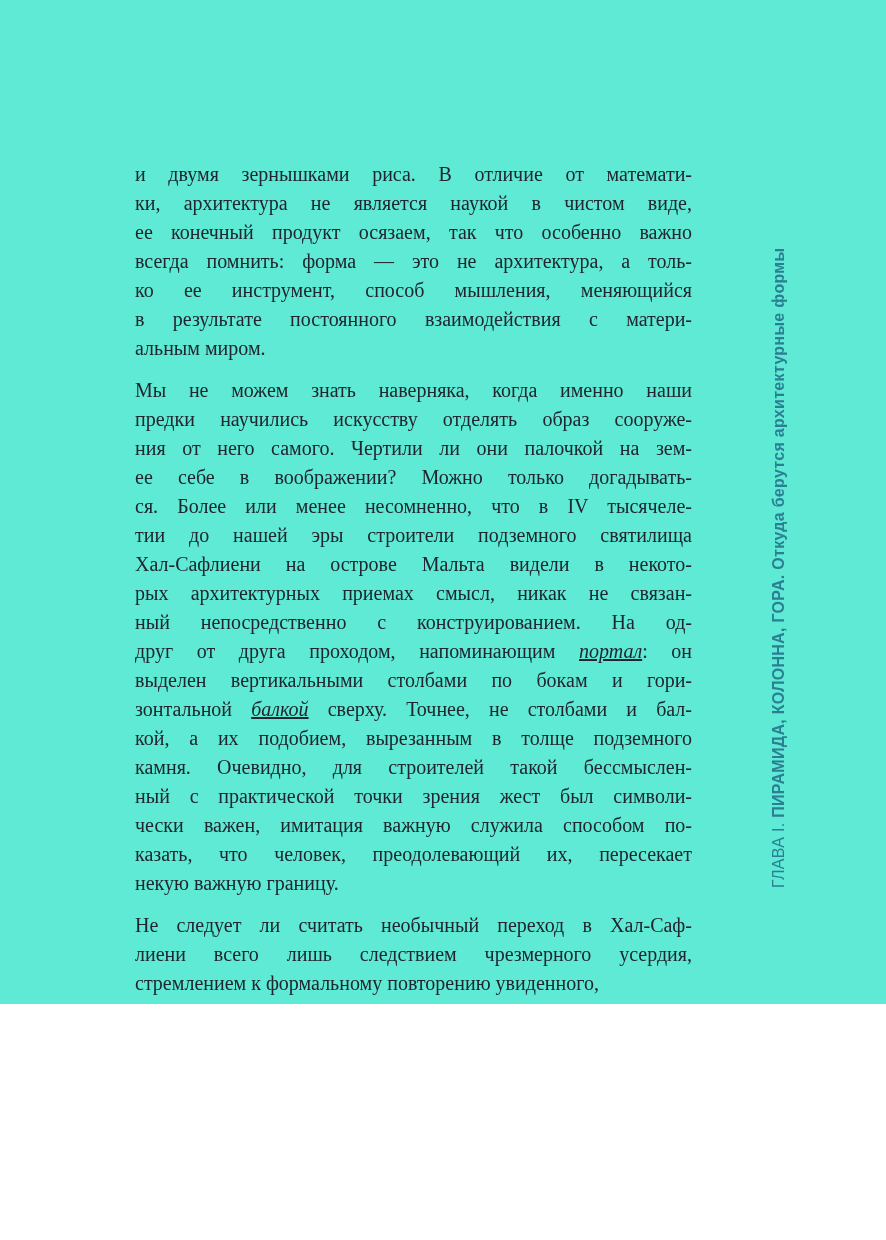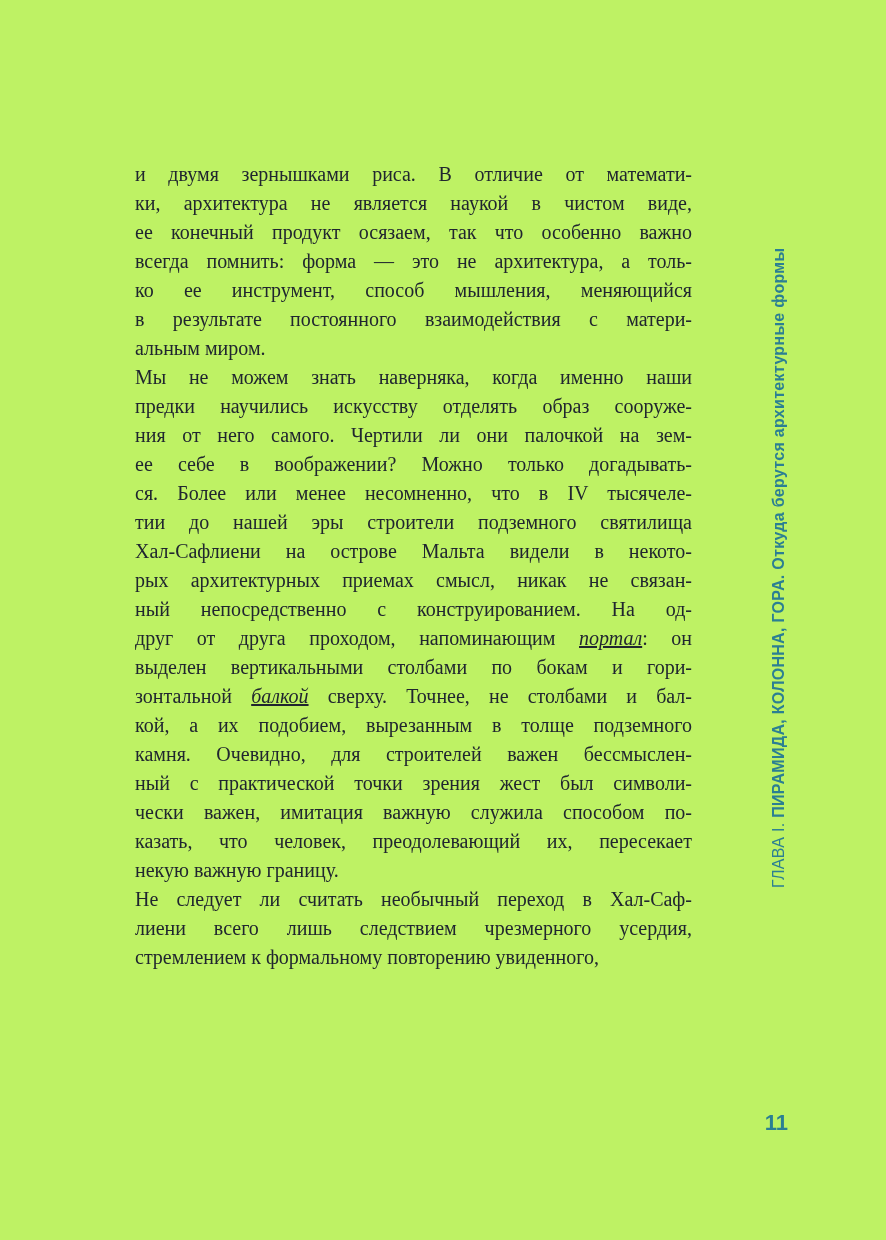--- a/index.html
+++ b/index.html
@@ -3,35 +3,36 @@
 <meta charset="utf-8">
 <style>
   html, body {
     margin: 0;
     padding: 0;
     background: #ffffff;
   }
   .page {
     position: relative;
     width: 886px;
-    height: 1240px;
-    background: #bef264;
+    height: 1004px;
+    background: #5eead4;
     overflow: hidden;
     font-family: "Liberation Serif", serif;
   }
   .text-block {
     position: absolute;
     left: 135px;
     top: 160px;
     width: 557px;
     color: #20262f;
     font-size: 20px;
     line-height: 29px;
   }
   .para + .para {
+    margin-top: 13px;
   }
   .line {
     text-align: justify;
     text-align-last: justify;
     white-space: normal;
   }
   .line.last {
     text-align-last: left;
   }
   .line i {
@@ -87,21 +88,21 @@
         <div class="line">ее себе в воображении? Можно только догадывать-</div>
         <div class="line">ся. Более или менее несомненно, что в IV тысячеле-</div>
         <div class="line">тии до нашей эры строители подземного святилища</div>
         <div class="line">Хал-Сафлиени на острове Мальта видели в некото-</div>
         <div class="line">рых архитектурных приемах смысл, никак не связан-</div>
         <div class="line">ный непосредственно с конструированием. На од-</div>
         <div class="line">друг от друга проходом, напоминающим <i>портал</i>: он</div>
         <div class="line">выделен вертикальными столбами по бокам и гори-</div>
         <div class="line">зонтальной <i>балкой</i> сверху. Точнее, не столбами и бал-</div>
         <div class="line">кой, а их подобием, вырезанным в толще подземного</div>
-        <div class="line">камня. Очевидно, для строителей важен бессмыслен-</div>
+        <div class="line">камня. Очевидно, для строителей такой бессмыслен-</div>
         <div class="line">ный с практической точки зрения жест был символи-</div>
         <div class="line">чески важен, имитация важную служила способом по-</div>
         <div class="line">казать, что человек, преодолевающий их, пересекает</div>
         <div class="line last">некую важную границу.</div>
       </div>
       <div class="para">
         <div class="line">Не следует ли считать необычный переход в Хал-Саф-</div>
         <div class="line">лиени всего лишь следствием чрезмерного усердия,</div>
         <div class="line last">стремлением к формальному повторению увиденного,</div>
       </div>

